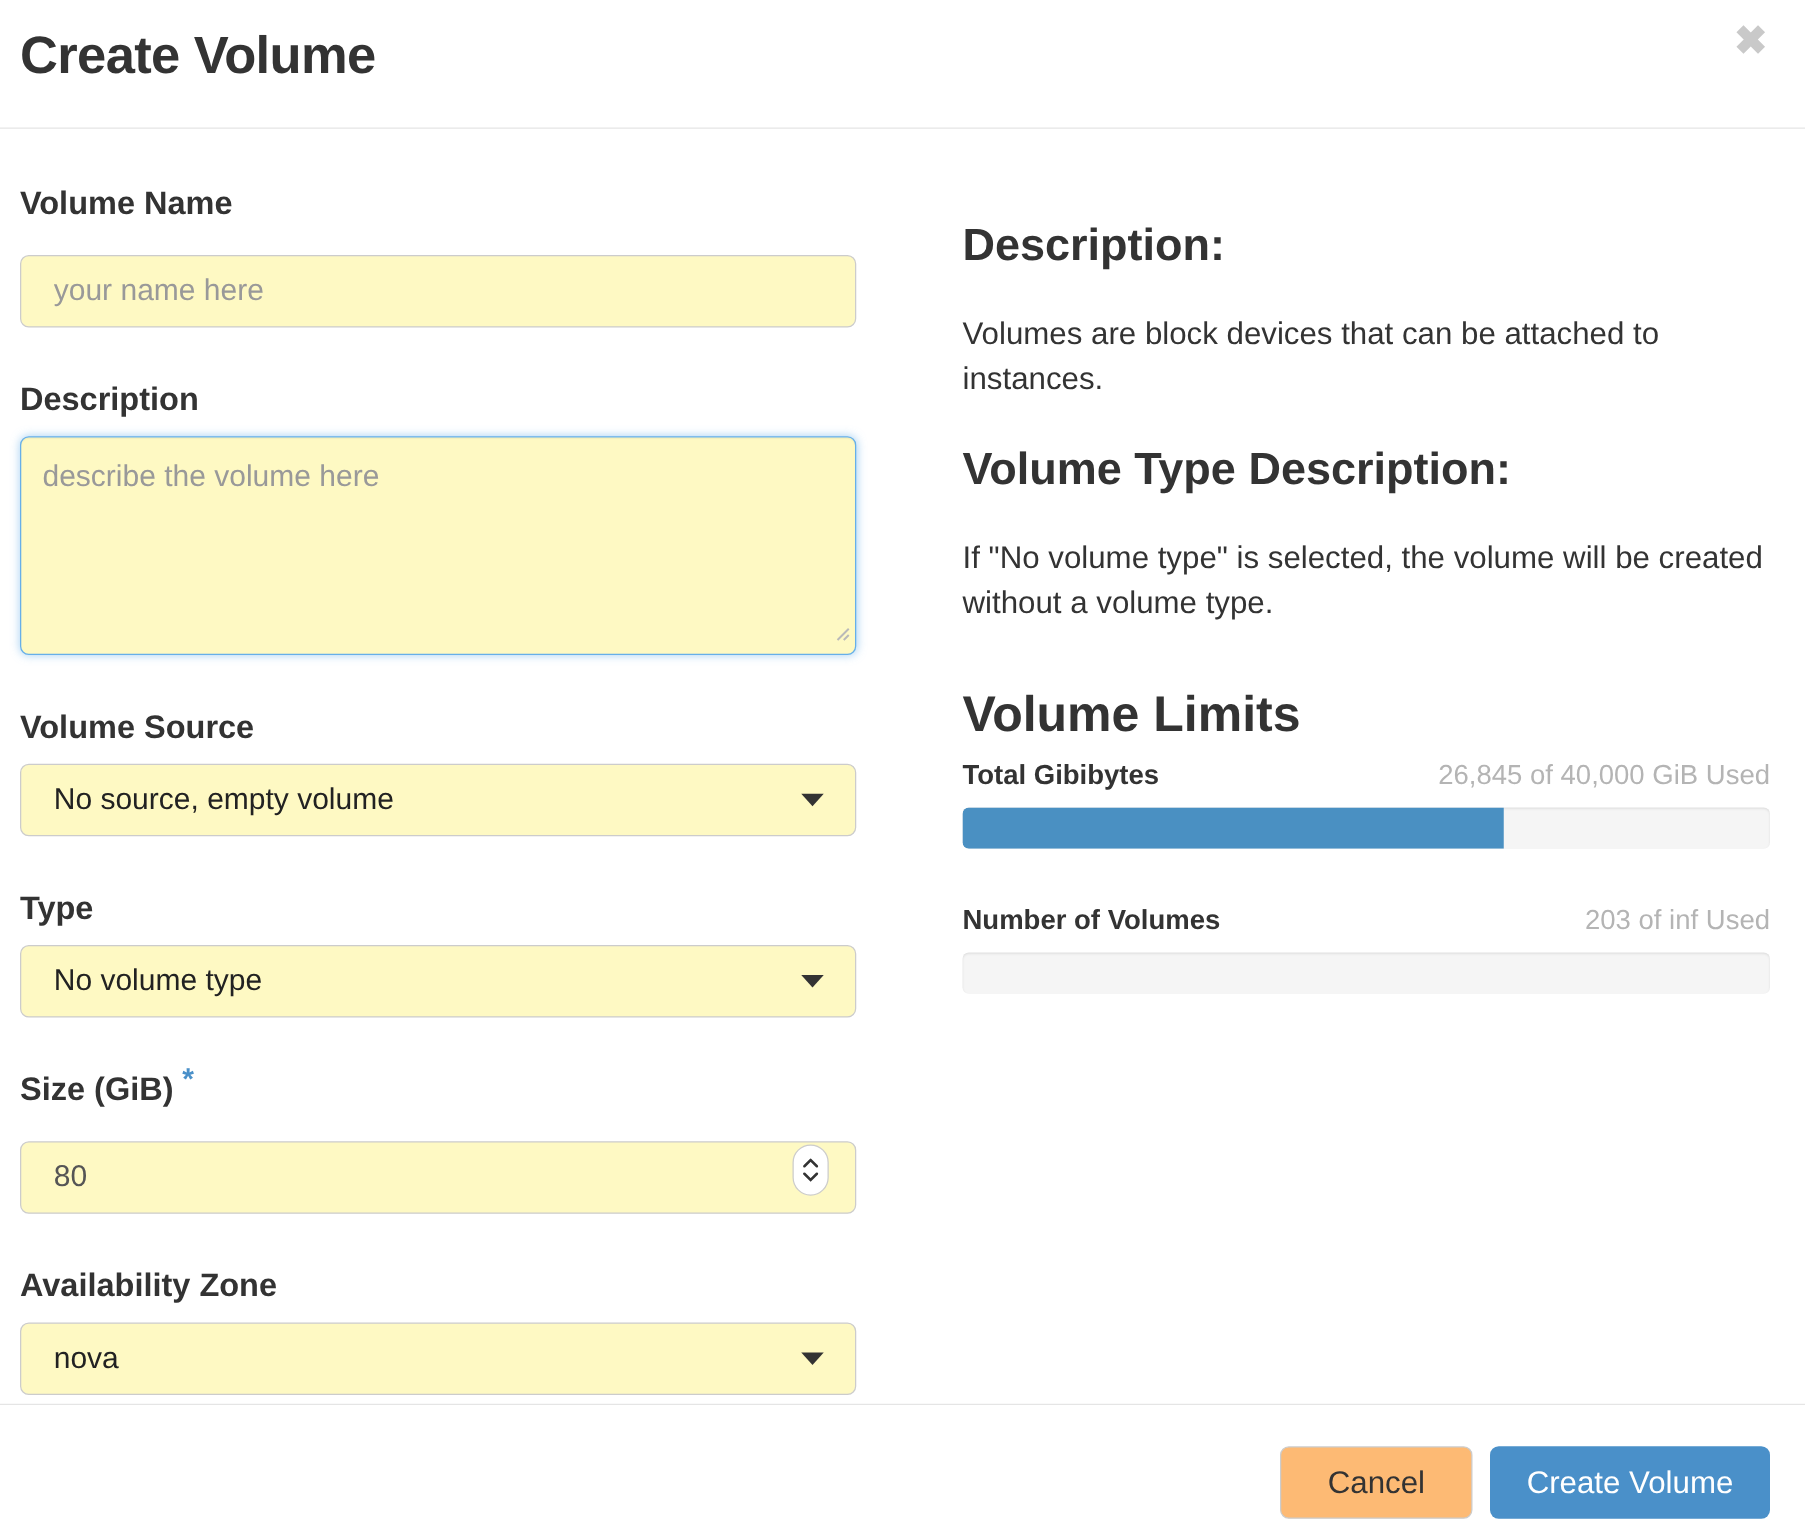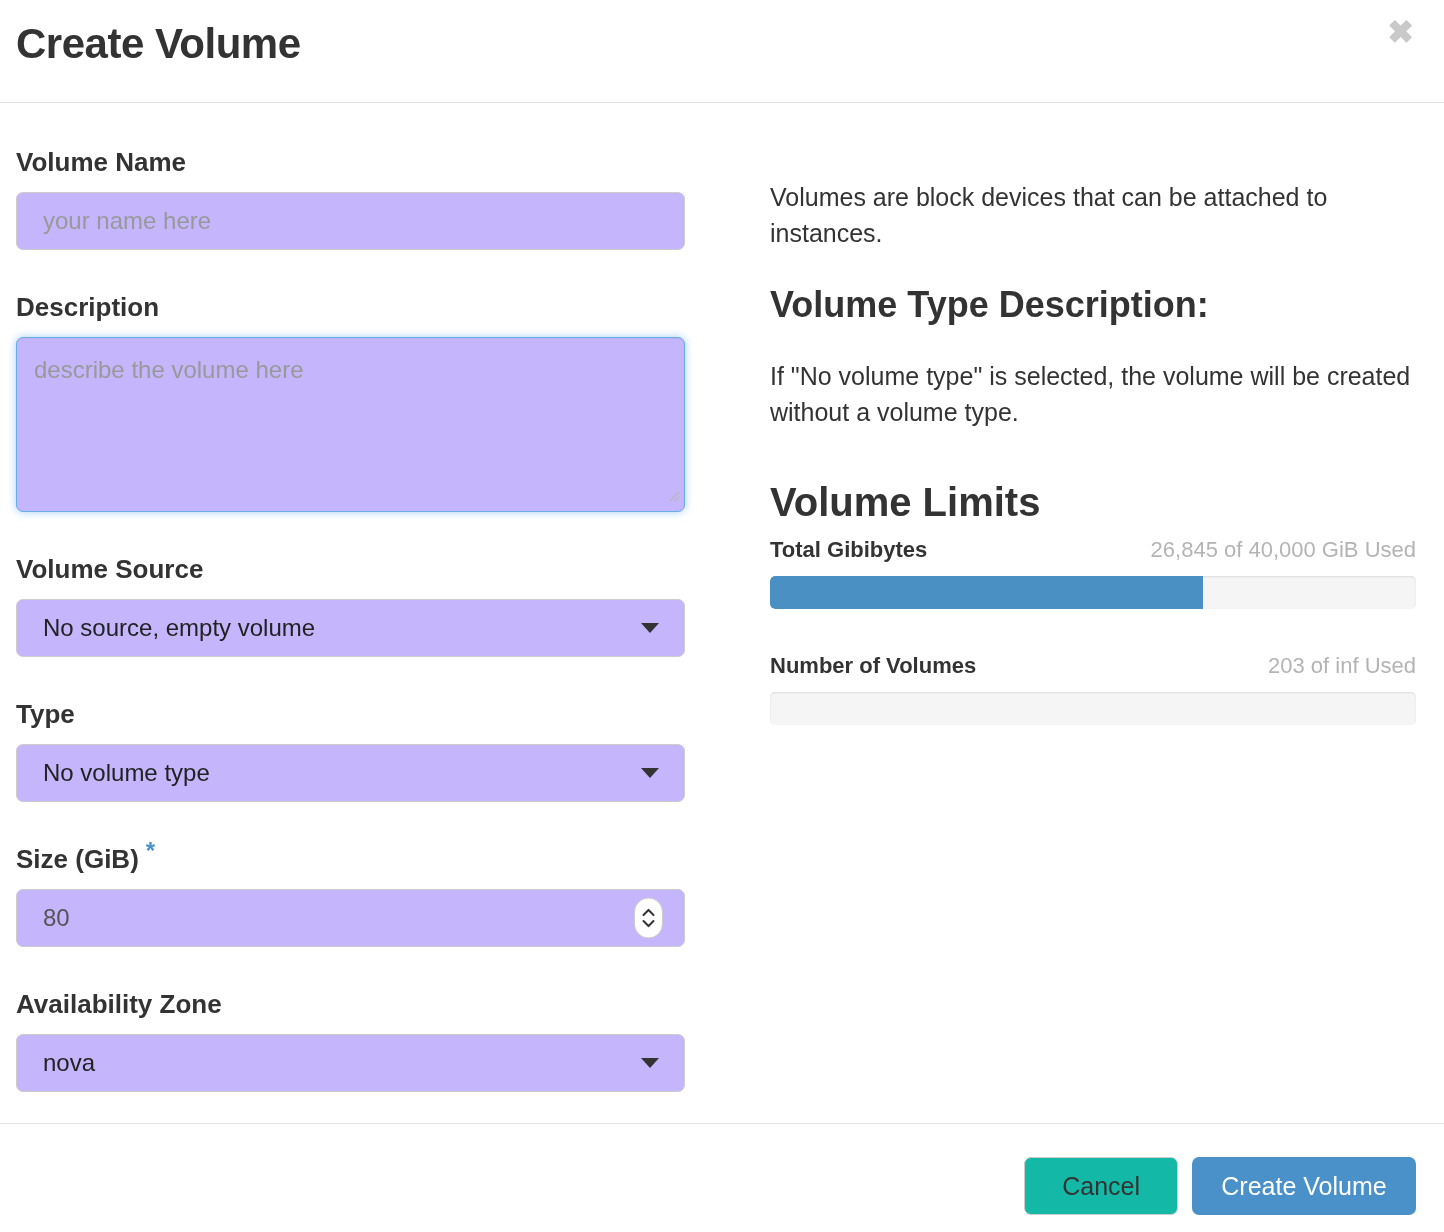--- a/index.html
+++ b/index.html
@@ -64,26 +64,27 @@
     font-weight: bold;
     position: relative;
     top: -9px;
     margin-left: 7px;
   }
   .control {
     width: 100%;
     height: 58px;
     border: 1px solid #ccc;
     border-radius: 7px;
-    background: #c4b5fd;
+    background: #fef9c3;
     font-size: 24px;
     font-family: "Liberation Sans", sans-serif;
     color: #555;
     padding: 0 26px;
     outline: none;
+    margin-top: 12px;
   }
   .control::placeholder { color: #999; opacity: 1; }
 
   .textarea-wrap { position: relative; }
   textarea.control {
     display: block;
     height: 175px;
     padding: 16px 26px;
     resize: none;
     line-height: 1.3;
@@ -185,21 +186,21 @@
   }
   .btn {
     height: 58px;
     border-radius: 7px;
     font-size: 25px;
     font-family: "Liberation Sans", sans-serif;
     cursor: pointer;
     line-height: 1;
   }
   .btn-cancel {
-    background: #14b8a6;
+    background: #fdba74;
     border: 1px solid #ccc;
     color: #333;
     padding: 0 37px;
   }
   .btn-primary {
     border: none;
     color: #fff;
     padding: 0 25px;
     min-width: 224px;
   }
@@ -270,20 +271,21 @@
         <label class="field-label">Availability Zone</label>
         <div class="control select-control">
           <span class="select-value">nova</span>
           <span class="caret"></span>
         </div>
       </div>
 
     </div>
 
     <div class="col-right">
+      <h3 class="help-heading first">Description:</h3>
       <p class="help-text">Volumes are block devices that can be attached to instances.</p>
 
       <h3 class="help-heading">Volume Type Description:</h3>
       <p class="help-text">If "No volume type" is selected, the volume will be created without a volume type.</p>
 
       <h2 class="limits-heading">Volume Limits</h2>
 
       <div class="limit-group">
         <div class="limit-head">
           <span class="limit-label">Total Gibibytes</span>

